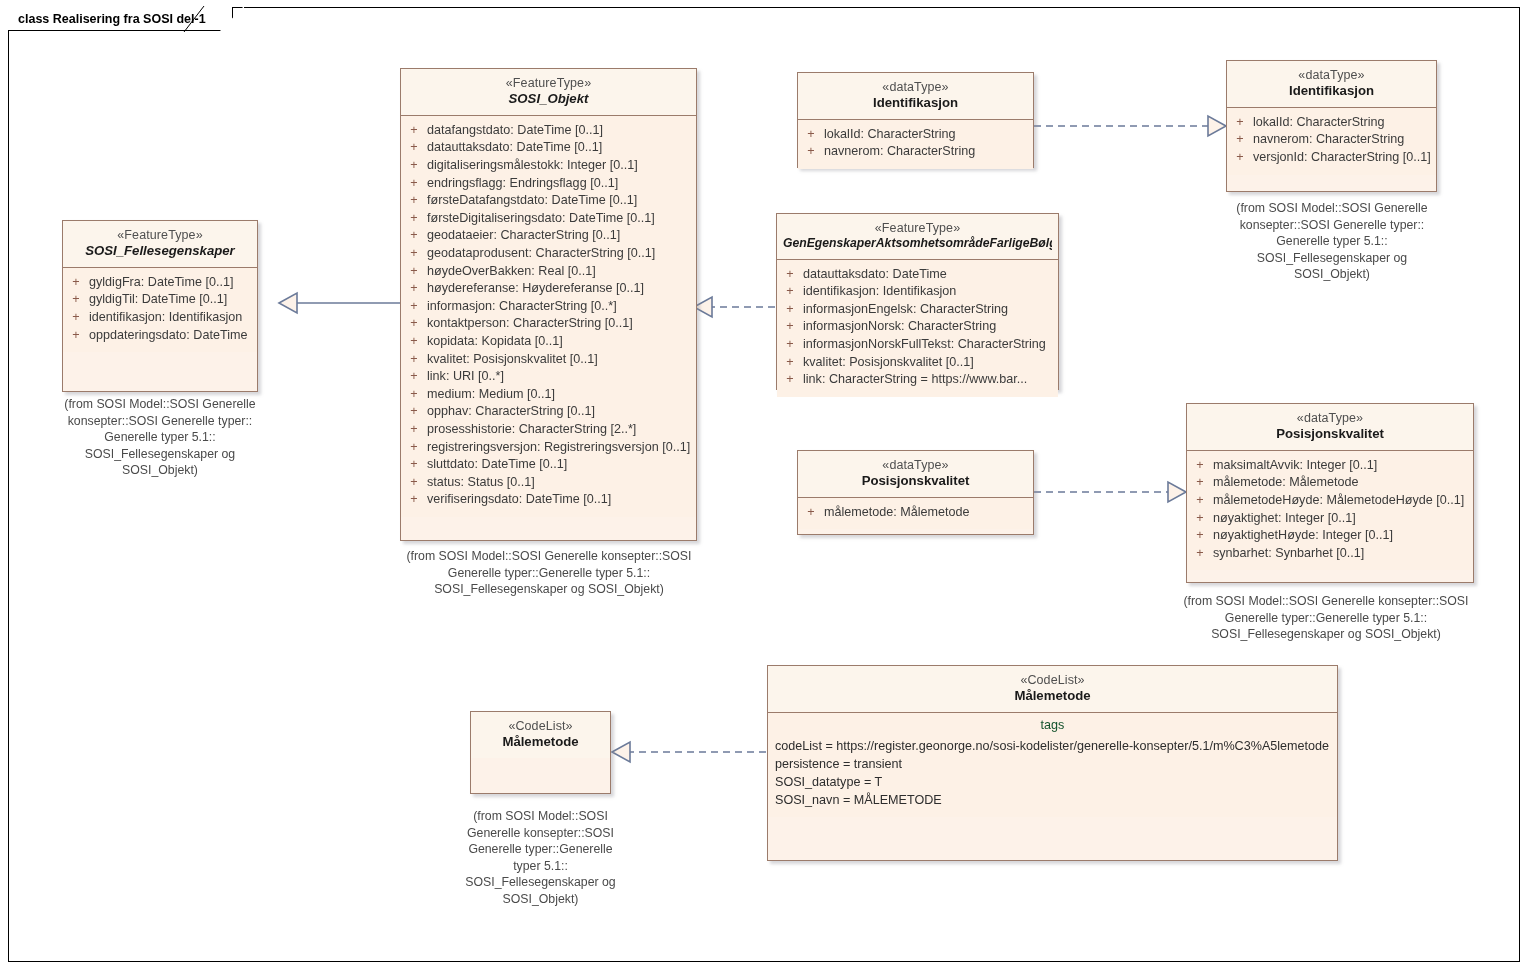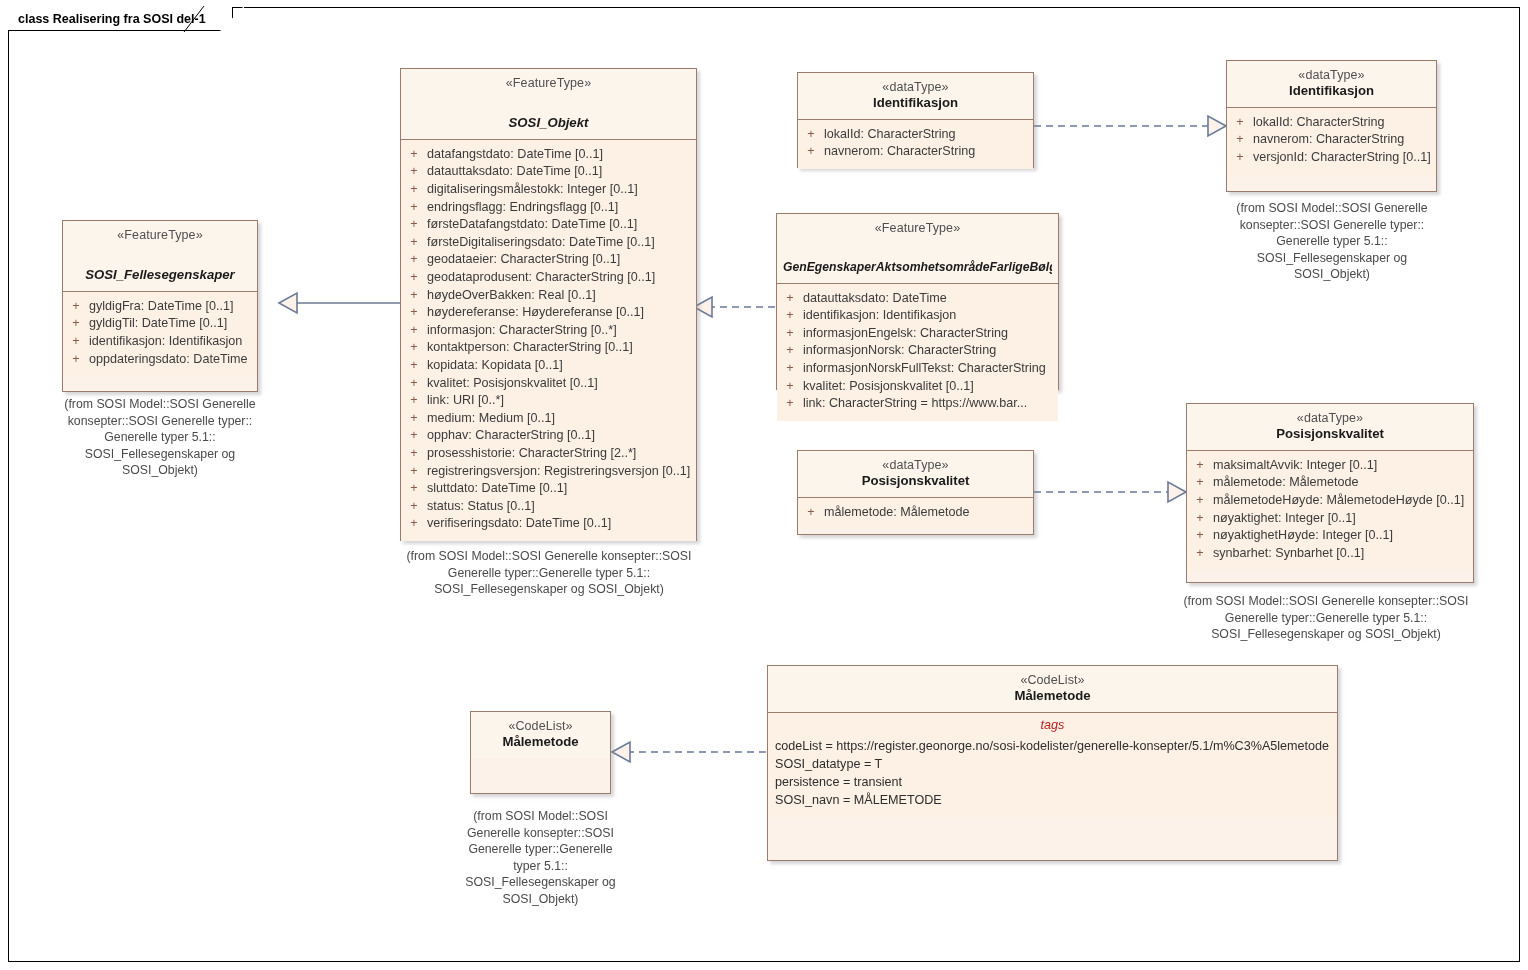--- a/index.html
+++ b/index.html
@@ -81,21 +81,21 @@
     color: #4f4f4f;
     letter-spacing: 0.1px;
   }
   .cname {
     font-size: 13.2px;
     font-weight: bold;
     color: #1a1a1a;
     white-space: nowrap;
     overflow: hidden;
   }
-  .cname.italic { font-style: italic; margin-top: 24px; }
+  .cname.italic { font-style: italic; }
   .uml .body {
     padding: 6px 0 8px 0;
     background: #fdf1e6;
   }
   .attr {
     display: flex;
     font-size: 12.6px;
     color: #3b3b3b;
     line-height: 17.6px;
     height: 17.6px;
@@ -106,23 +106,22 @@
     width: 26px;
     text-align: center;
     flex: 0 0 26px;
     color: #8a5a4a;
   }
   .attr .txt { overflow: hidden; }
 
   
   .tags-title {
     text-align: center;
-    font-style: italic;
     font-size: 12.6px;
-    color: #b91c1c;
+    color: #14532d;
     padding: 4px 0 5px 0;
   }
   .tagline {
     font-size: 12.6px;
     color: #2d2d2d;
     line-height: 18px;
     height: 18px;
     padding-left: 7px;
     white-space: nowrap;
     overflow: hidden;
@@ -474,19 +473,19 @@
   </div>
 
   <div class="uml" style="left:767px; top:665px; width:571px; height:196px;">
     <div class="head">
       <div class="stereo">«CodeList»</div>
       <div class="cname">Målemetode</div>
     </div>
     <div class="body" style="padding-top:1px;">
       <div class="tags-title">tags</div>
       <div class="tagline">codeList = https://register.geonorge.no/sosi-kodelister/generelle-konsepter/5.1/m%C3%A5lemetode</div>
+      <div class="tagline">persistence = transient</div>
       <div class="tagline">SOSI_datatype = T</div>
-      <div class="tagline">persistence = transient</div>
       <div class="tagline">SOSI_navn = MÅLEMETODE</div>
     </div>
   </div>
 
 </div>
 
 </body></html>

